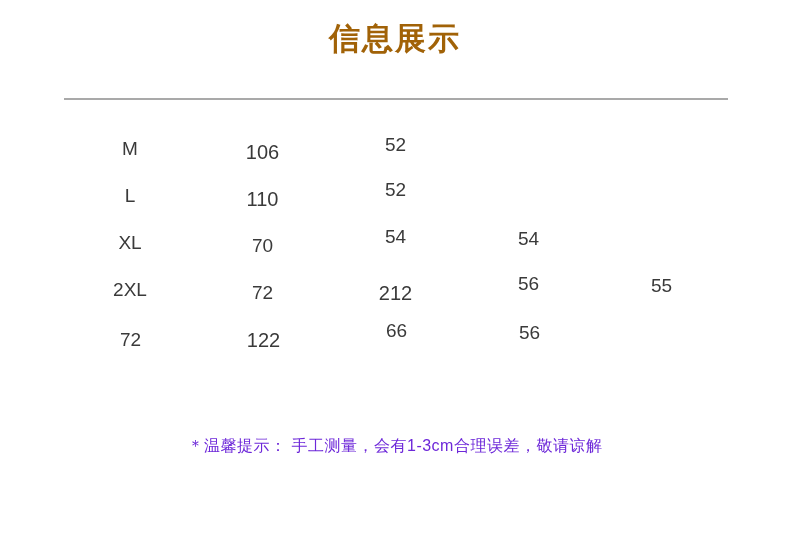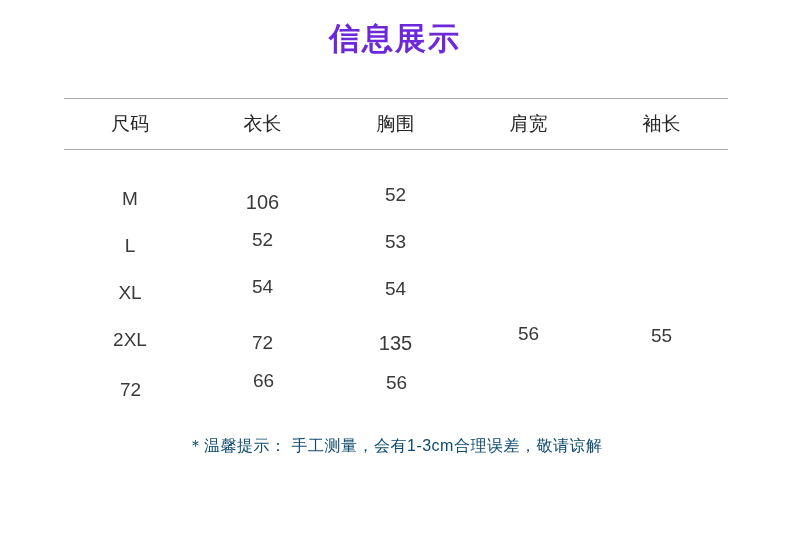--- a/index.html
+++ b/index.html
@@ -21,21 +21,21 @@
   }
   .title {
     position: absolute;
     top: 18px;
     left: 0;
     width: 790px;
     text-align: center;
     font-size: 31px;
     font-weight: bold;
     letter-spacing: 2px;
-    color: #6d28d9;
+    color: #a16207;
   }
   .table-wrap {
     position: absolute;
     top: 98px;
     left: 64px;
     width: 664px;
   }
   .rule {
     height: 1px;
     background: #a9a9a9;
@@ -81,52 +81,35 @@
 
   .data-row .c2 .data-cell-inner { font-size: 20px; }
 
   .note {
     position: absolute;
     top: 436px;
     left: 0;
     width: 790px;
     text-align: center;
     font-size: 16px;
-    color: #0c4a6e;
+    color: #6d28d9;
     letter-spacing: 0.5px;
   }
 </style>
 </head>
 <body>
 
 <div class="page">
 
   <div class="title">信息展示</div>
 
   <div class="table-wrap">
 
     <div class="rule"></div>
 
-    <div class="head-row">
-      <div class="c0">
-        <div class="head-cell">尺码</div>
-      </div>
-      <div class="c1">
-        <div class="head-cell">衣长</div>
-      </div>
-      <div class="c2">
-        <div class="head-cell">胸围</div>
-      </div>
-      <div class="c3">
-        <div class="head-cell">肩宽</div>
-      </div>
-      <div class="c4">
-        <div class="head-cell">袖长</div>
-      </div>
-    </div>
 
     <div class="rule"></div>
 
     <div class="body-rows">
 
       <div class="data-row">
         <div class="c0">
           <div class="data-cell data-cell-inner">M</div>
         </div>
         <div class="c2">
@@ -134,61 +117,67 @@
         </div>
         <div class="c4">
           <div class="data-cell data-cell-inner">52</div>
         </div>
       </div>
 
       <div class="data-row">
         <div class="c0">
           <div class="data-cell data-cell-inner">L</div>
         </div>
+        <div class="c2">
+          <div class="data-cell data-cell-inner">110</div>
+        </div>
         <div class="c3">
           <div class="data-cell data-cell-inner">52</div>
-        </div>
-        <div class="c4">
-          <div class="data-cell data-cell-inner">53</div>
         </div>
       </div>
 
       <div class="data-row">
         <div class="c0">
           <div class="data-cell data-cell-inner">XL</div>
+        </div>
+        <div class="c1">
+          <div class="data-cell data-cell-inner">70</div>
         </div>
         <div class="c3">
           <div class="data-cell data-cell-inner">54</div>
         </div>
         <div class="c4">
           <div class="data-cell data-cell-inner">54</div>
         </div>
       </div>
 
       <div class="data-row">
         <div class="c0">
           <div class="data-cell data-cell-inner">2XL</div>
         </div>
         <div class="c1">
           <div class="data-cell data-cell-inner">72</div>
         </div>
         <div class="c2">
-          <div class="data-cell data-cell-inner">135</div>
+          <div class="data-cell data-cell-inner">212</div>
         </div>
         <div class="c3">
           <div class="data-cell data-cell-inner">56</div>
         </div>
         <div class="c4">
           <div class="data-cell data-cell-inner">55</div>
         </div>
       </div>
 
       <div class="data-row">
         <div class="c1">
           <div class="data-cell data-cell-inner">72</div>
+        </div>
+        <div class="c2">
+          <div class="data-cell data-cell-inner">122</div>
         </div>
         <div class="c3">
           <div class="data-cell data-cell-inner">66</div>
         </div>
         <div class="c4">
           <div class="data-cell data-cell-inner">56</div>
         </div>
       </div>
 
     </div>

